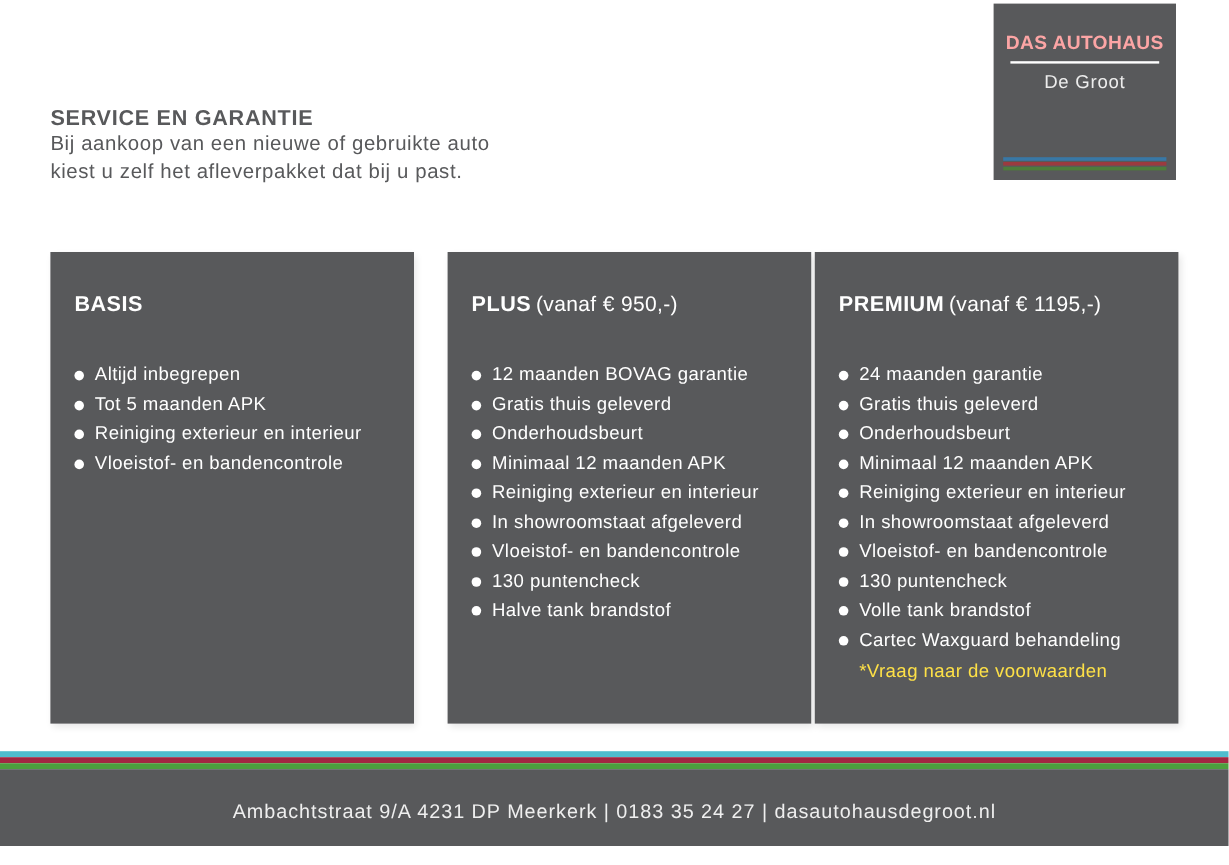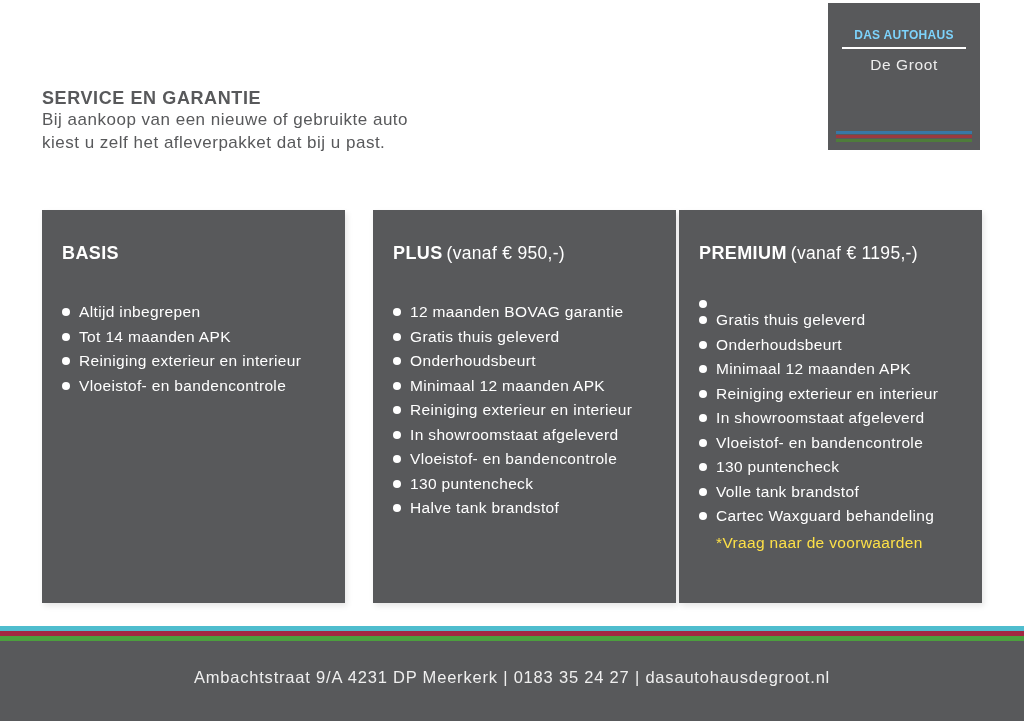--- a/index.html
+++ b/index.html
@@ -41,21 +41,21 @@
 
   
   .logo-box {
     position: absolute; left: 828px; top: 3px;
     width: 152px; height: 147px;
     background: var(--panel-gray, #58595B);
     text-align: center;
   }
   .logo-brand {
     margin-top: 25px;
-    font-size: 12px; font-weight: bold; color: #7dd3fc;
+    font-size: 16px; font-weight: bold; color: #fca5a5;
     letter-spacing: 0.3px; white-space: nowrap;
   }
   .logo-underline {
     width: 124px; height: 2px; background: #ffffff;
     margin: 5px auto 7px auto;
   }
   .logo-subbrand {
     font-size: 15.5px; color: #ededed; letter-spacing: 0.6px;
   }
   .logo-stripes {
@@ -108,21 +108,21 @@
   }
 
   
   .page-stripes { position: absolute; left: 0; top: 626px; width: 1024px; }
   .page-stripe { height: 5px; }
   .page-stripe.cyan  { background: var(--stripe-cyan, #4FBDCE); }
   .page-stripe.red   { background: var(--stripe-red, #A22742); }
   .page-stripe.green { background: var(--stripe-green, #4C9F3E); }
   .footer {
     position: absolute; left: 0; top: 641px;
-    width: 1024px; height: 80px;
+    width: 1024px; height: 64px;
     background: var(--panel-gray, #58595B);
     text-align: center;
   }
   .footer-contact {
     margin-top: 27px; display: inline-block;
     font-size: 16.5px; color: #efefef; letter-spacing: 0.8px;
     white-space: nowrap;
   }
 </style>
 </head>
@@ -151,21 +151,21 @@
     <div class="card-title">
       <span class="pkg-name">BASIS</span><span class="pkg-price"></span>
     </div>
     <ul>
       <li>
           <span class="dot"></span>
           <span>Altijd inbegrepen</span>
         </li>
       <li>
           <span class="dot"></span>
-          <span>Tot 14 maanden APK</span>
+          <span>Tot 5 maanden APK</span>
         </li>
       <li>
           <span class="dot"></span>
           <span>Reiniging exterieur en interieur</span>
         </li>
       <li>
           <span class="dot"></span>
           <span>Vloeistof- en bandencontrole</span>
         </li>
     </ul>
@@ -215,20 +215,21 @@
     </ul>
   </div>
 
   <div class="card premium">
     <div class="card-title">
       <span class="pkg-name">PREMIUM</span><span class="pkg-price">(vanaf € 1195,-)</span>
     </div>
     <ul>
       <li>
           <span class="dot"></span>
+          <span>24 maanden garantie</span>
         </li>
       <li>
           <span class="dot"></span>
           <span>Gratis thuis geleverd</span>
         </li>
       <li>
           <span class="dot"></span>
           <span>Onderhoudsbeurt</span>
         </li>
       <li>

